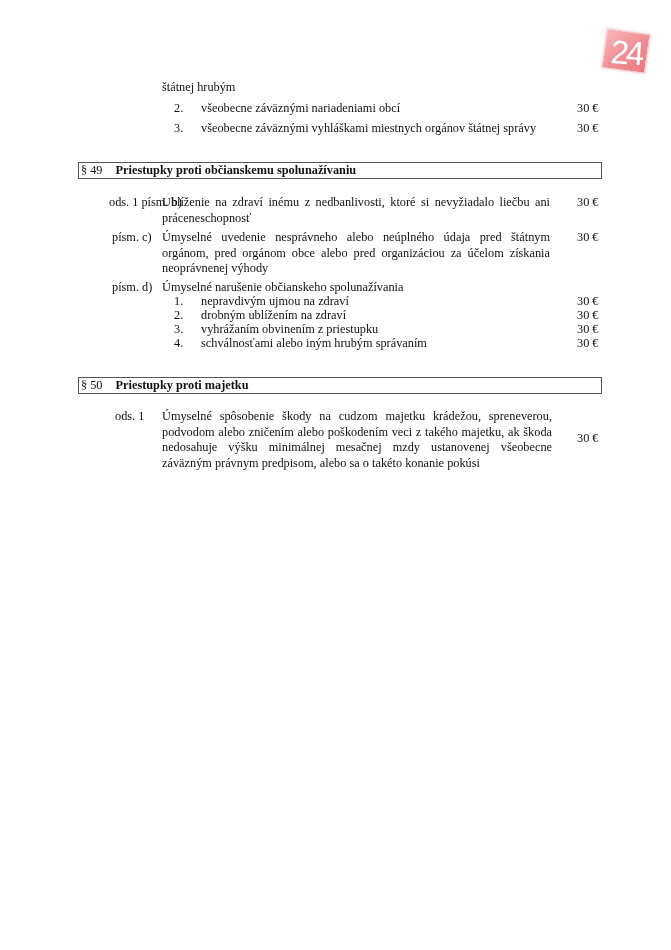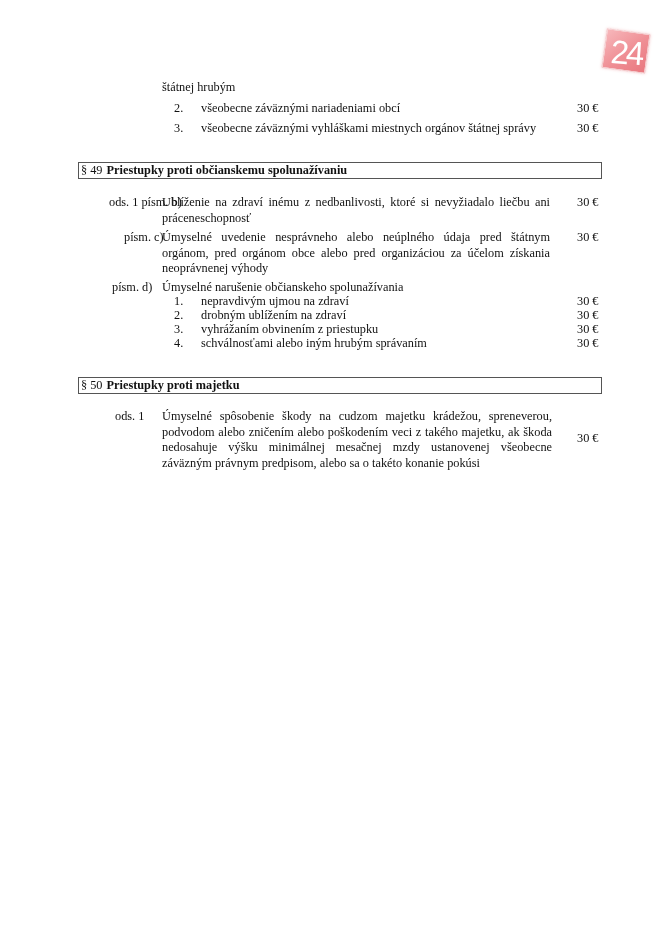--- a/index.html
+++ b/index.html
@@ -21,21 +21,21 @@
       font-weight: normal; letter-spacing: -3px; line-height: 1; margin-top: 2px;
       transform: rotate(-4deg);
     }
     .abs { position: absolute; white-space: nowrap; }
     .price { position: absolute; left: 577px; white-space: nowrap; }
     .box {
       position: absolute; left: 78px; width: 520px; height: 15px;
       border: 1px solid #555; box-sizing: content-box;
       font-size: 12.3px; line-height: 15px; padding-left: 2px;
     }
-    .box b { font-weight: bold; margin-left: 4px; }
+    .box b { font-weight: bold; margin-left: 13px; }
     .just {
       position: absolute; width: 388px; text-align: justify; line-height: 15.5px;
     }
     .just-wide { width: 390px; }
   </style>
 </head>
 <body>
 
 <div class="logo">
   <span>24</span>
@@ -52,21 +52,21 @@
 <div class="price" style="top:121px;">30 €</div>
 
 <div class="box" style="top:162px;">
   <span>§ 49</span><b>Priestupky proti občianskemu spolunažívaniu</b>
 </div>
 
 <div class="abs" style="left:78px; top:195px;margin-left:31px;">ods. 1 písm. b)</div>
 <div class="just" style="left:162px; top:195px;">Ublíženie na zdraví inému z nedbanlivosti, ktoré si nevyžiadalo liečbu ani práceneschopnosť</div>
 <div class="price" style="top:195px;">30 €</div>
 
-<div class="abs" style="left:112px; top:230px;margin-left:12px;">písm. c)</div>
+<div class="abs" style="left:112px; top:230px;">písm. c)</div>
 <div class="just" style="left:162px; top:230px;">Úmyselné uvedenie nesprávneho alebo neúplného údaja pred štátnym orgánom, pred orgánom obce alebo pred organizáciou za účelom získania neoprávnenej výhody</div>
 <div class="price" style="top:230px;">30 €</div>
 
 <div class="abs" style="left:112px; top:280px;text-align:center;">písm. d)</div>
 <div class="abs" style="left:162px; top:280px;">Úmyselné narušenie občianskeho spolunažívania</div>
 
 <div class="abs" style="left:174px; top:294px;">1.</div>
 <div class="abs" style="left:201px; top:294px;">nepravdivým ujmou na zdraví</div>
 <div class="price" style="top:294px;">30 €</div>
 

